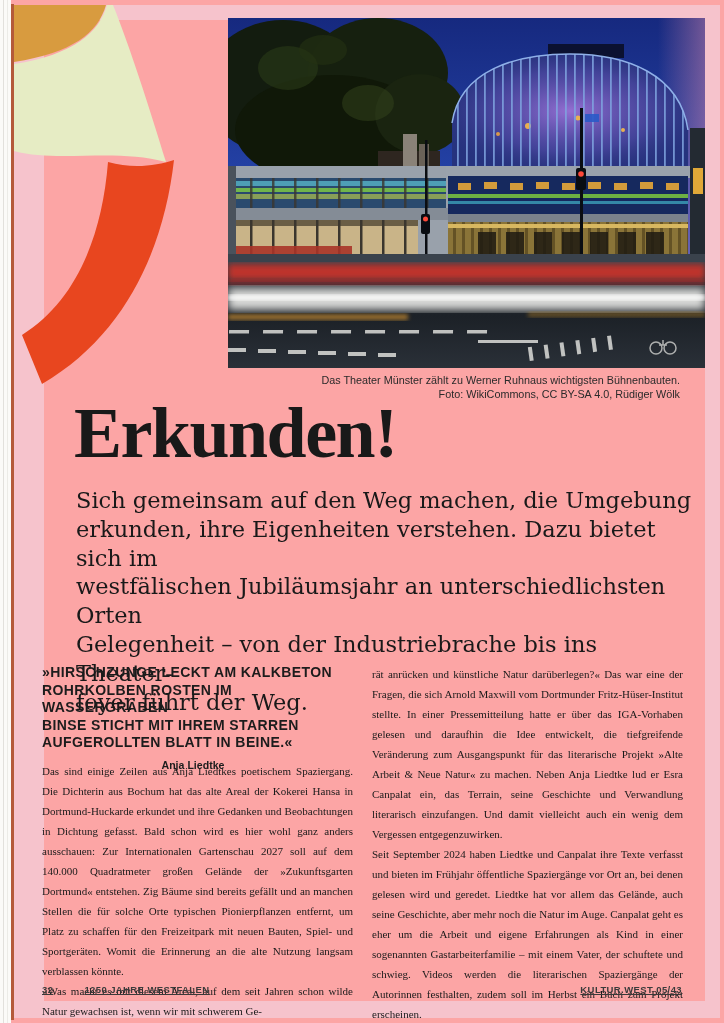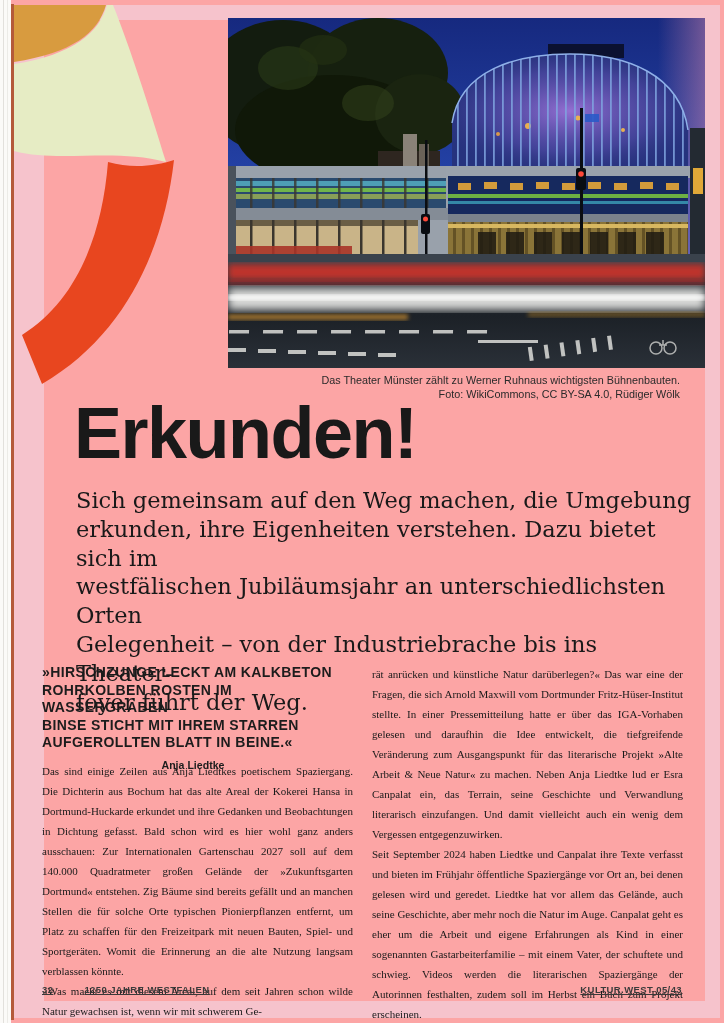--- a/index.html
+++ b/index.html
@@ -21,21 +21,21 @@
 
   .deco-svg{position:absolute;left:14px;top:5px;width:220px;height:475px;}
 
   .photo{position:absolute;left:228px;top:18px;width:477px;height:350px;background:#1a2f8e;}
   .photo svg{display:block;}
 
   .caption{position:absolute;right:44px;top:374px;width:420px;text-align:right;
     font-size:10.8px;line-height:13.6px;color:#2a2a2a;white-space:pre-line;}
 
   .headline{position:absolute;left:74px;top:392px;margin:0;
-    font-family:Liberation Sans, sans-serif;font-weight:bold;font-size:72px;letter-spacing:-1.5px;color:#191919;}
+    font-family:Liberation Serif, serif;font-weight:bold;font-size:72px;letter-spacing:-1.5px;color:#191919;}
 
   .intro{position:absolute;left:76px;top:486px;width:620px;
     font-family:"DejaVu Serif",serif;font-size:22.5px;line-height:28.8px;color:#191919;white-space:pre-line;}
 
   .quote{position:absolute;left:42px;top:664px;width:302px;}
   .quote-text{font-weight:bold;font-size:14px;line-height:17.6px;letter-spacing:.4px;color:#1c1c1c;white-space:pre-line;}
   .quote-attr{margin-top:7px;text-align:center;font-weight:bold;font-size:10.6px;color:#1c1c1c;}
 
   .col{position:absolute;width:311px;font-family:"Liberation Serif",serif;
     font-size:11px;line-height:20px;text-align:justify;color:#1a1a1a;}

